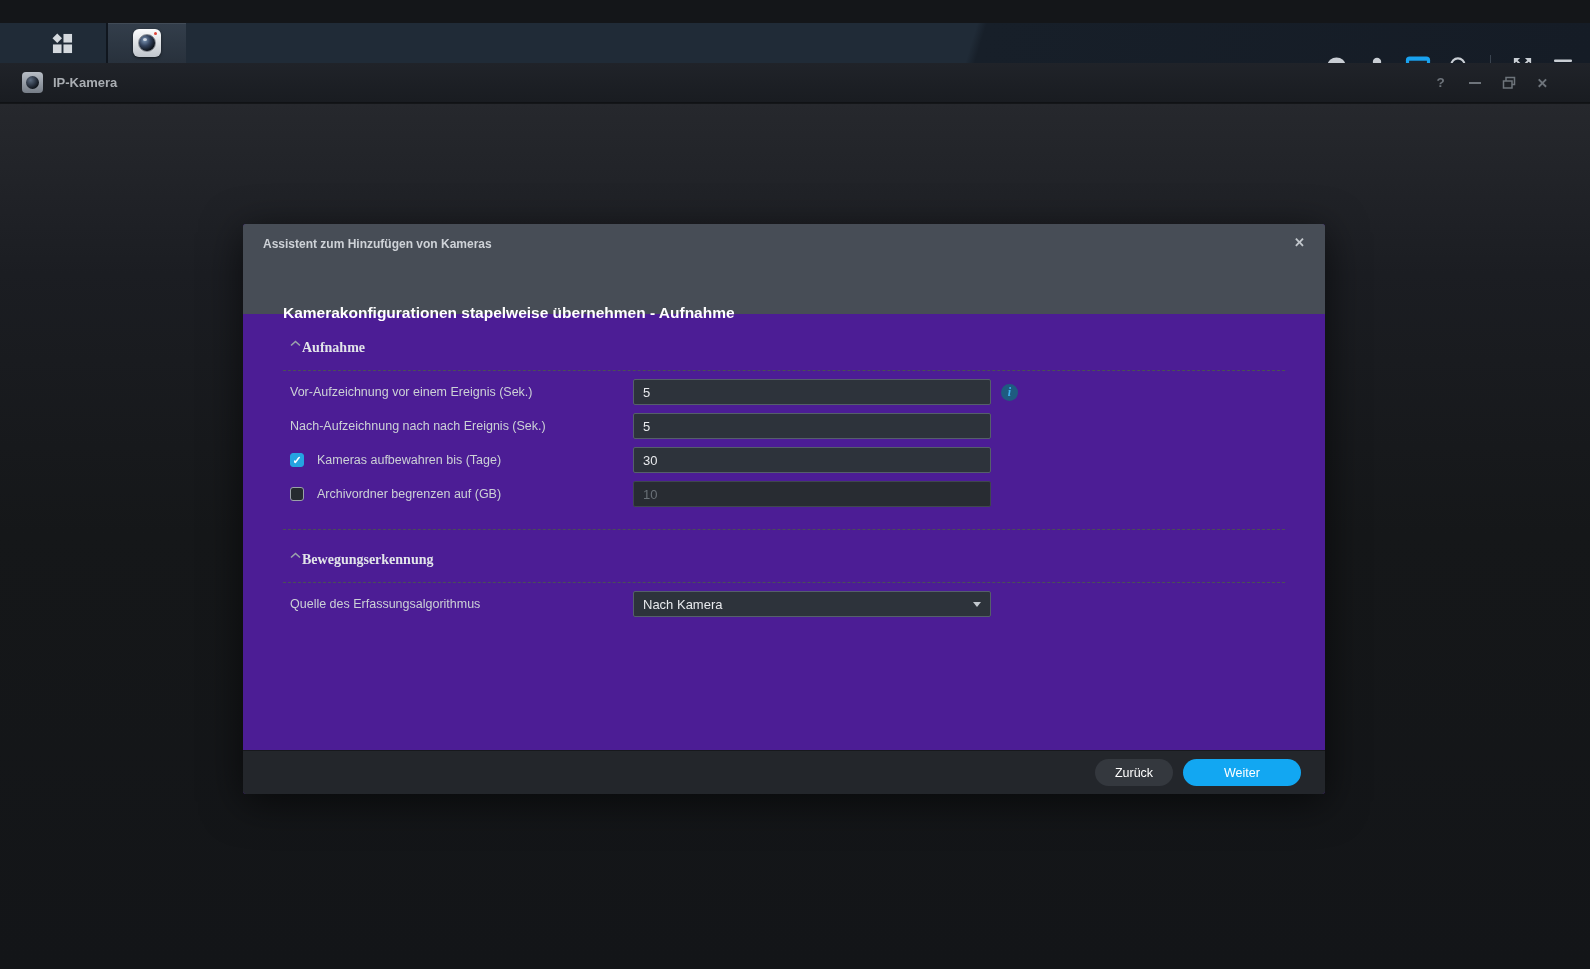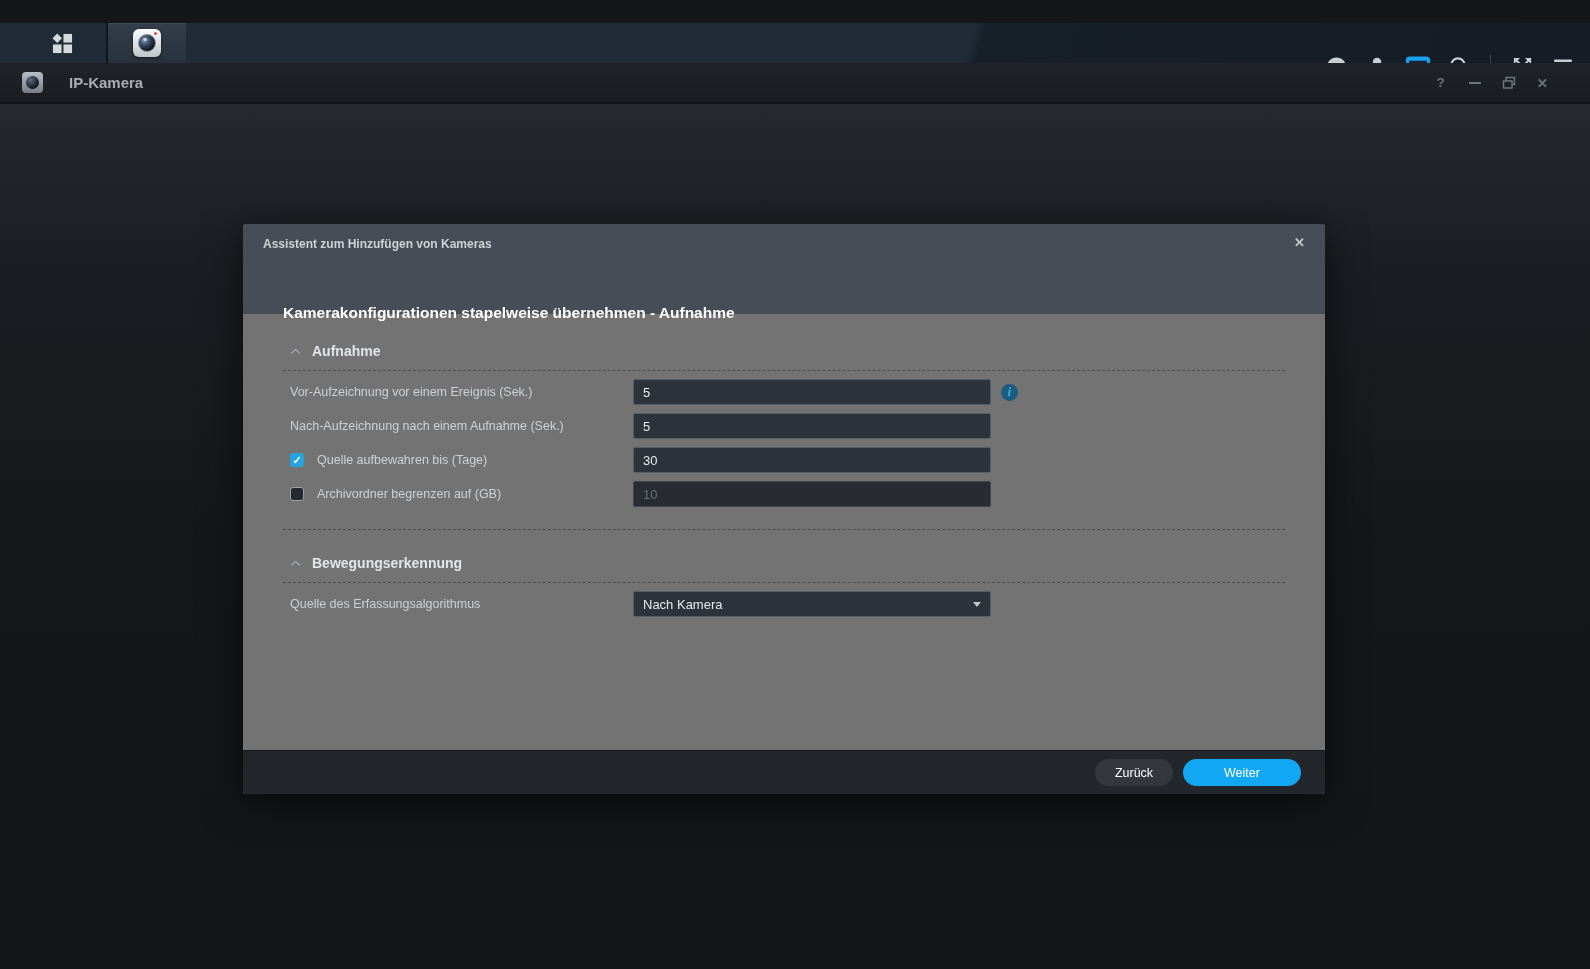--- a/index.html
+++ b/index.html
@@ -40,41 +40,41 @@
   .tb-divider { width:1px; height:22px; background:#3a4450; margin:0 3px; }
 
   
   .win-header { position:absolute; top:63px; left:0; width:100%; height:40px;
     background:linear-gradient(#202329,#191c21); border-bottom:1px solid #101215;
     display:flex; align-items:center; }
   .win-cam-icon { position:relative; width:21px; height:21px; border-radius:4px; margin-left:22px;
     background:linear-gradient(180deg,#b8bec6,#767d87); }
   .win-cam-lens { position:absolute; inset:4px; border-radius:50%;
     background:radial-gradient(circle at 35% 32%, #5d6c80 0%, #2b3442 45%, #0e1218 75%); }
-  .win-title { margin-left:26px; font-size:15px; font-weight:bold; color:#a9adb2; }
+  .win-title { margin-left:10px; font-size:13px; font-weight:bold; color:#a9adb2; }
   .win-controls { position:absolute; right:40px; display:flex; align-items:center; gap:19px; }
   .win-ctrl { width:15px; height:16px; display:flex; align-items:center; justify-content:center;
     color:#6e747b; font-size:13.5px; font-weight:bold; }
   .minimize-bar { width:12px; height:2px; background:#6e747b; }
 
   .win-content { position:absolute; top:104px; left:0; width:100%; height:865px;
     background:linear-gradient(180deg,#26282d 0px,#1b1d22 170px,#151719 430px,#131518 100%); }
 
   
   .dialog { position:absolute; left:243px; top:224px; width:1082px; height:570px;
-    background:#737373; border-radius:3px; box-shadow:0 8px 40px rgba(0,0,0,.6); }
+    background:#4c1d95; border-radius:3px; box-shadow:0 8px 40px rgba(0,0,0,.6); }
   .dlg-header { position:relative; height:90px; background:#474d56; border-radius:3px 3px 0 0; }
   .dlg-wizard-title { position:absolute; left:20px; top:13px; font-size:12px; font-weight:bold; color:#ced2d7; }
   .dlg-close { position:absolute; right:20px; top:11px; font-size:13px; font-weight:bold; color:#c2c7cc; }
   .dlg-page-title { position:absolute; left:40px; top:52px; font-size:15.5px; font-weight:bold; color:#ffffff;margin-top:28px; }
 
   .dlg-body { padding:26px 40px 0 40px; }
   .section { margin-top:22px; }
   .section:first-child { margin-top:0; }
-  .section-head { display:flex; align-items:center; gap:11px; height:22px; padding-left:7px; }
+  .section-head { display:flex; align-items:flex-start; gap:1px; height:22px; padding-left:7px;font-family:Liberation Serif, serif; }
   .section-title { font-size:14px; font-weight:bold; color:#e2e5e9; }
   .dashed { border:none; border-top:1px dashed #4a4f56; margin-top:8px; }
 
   .form-row { display:flex; align-items:center; height:26px; margin-top:8px; padding-left:7px; }
   .row-label { width:343px; font-size:12.5px; color:#ccd1d6; }
   .row-label.with-check { display:flex; align-items:center; gap:13px; }
   .checkbox { width:14px; height:14px; border-radius:3px; background:#262a30;
     border:1px solid #9aa1a8; display:flex; align-items:center; justify-content:center; flex:0 0 auto; }
   .checkbox.checked { background:#25a4e1; border-color:#25a4e1; }
   .checkbox.checked::after { content:"✓"; color:#fff; font-size:11px; font-weight:bold; line-height:1; }
@@ -223,28 +223,28 @@
         </div>
         <hr class="dashed">
 
         <div class="form-row">
           <span class="row-label">Vor-Aufzeichnung vor einem Ereignis (Sek.)</span>
           <input class="txt" type="text" value="5" style="">
           <span class="info-badge">i</span>
         </div>
 
         <div class="form-row">
-          <span class="row-label">Nach-Aufzeichnung nach einem Aufnahme (Sek.)</span>
+          <span class="row-label">Nach-Aufzeichnung nach nach Ereignis (Sek.)</span>
           <input class="txt" type="text" value="5" style="">
         </div>
 
         <div class="form-row">
           <span class="row-label with-check">
             <span class="checkbox checked"></span>
-            <span>Quelle aufbewahren bis (Tage)</span>
+            <span>Kameras aufbewahren bis (Tage)</span>
           </span>
           <input class="txt" type="text" value="30" style="">
         </div>
 
         <div class="form-row">
           <span class="row-label with-check">
             <span class="checkbox"></span>
             <span>Archivordner begrenzen auf (GB)</span>
           </span>
           <input class="txt disabled" type="text" value="10" style="">

